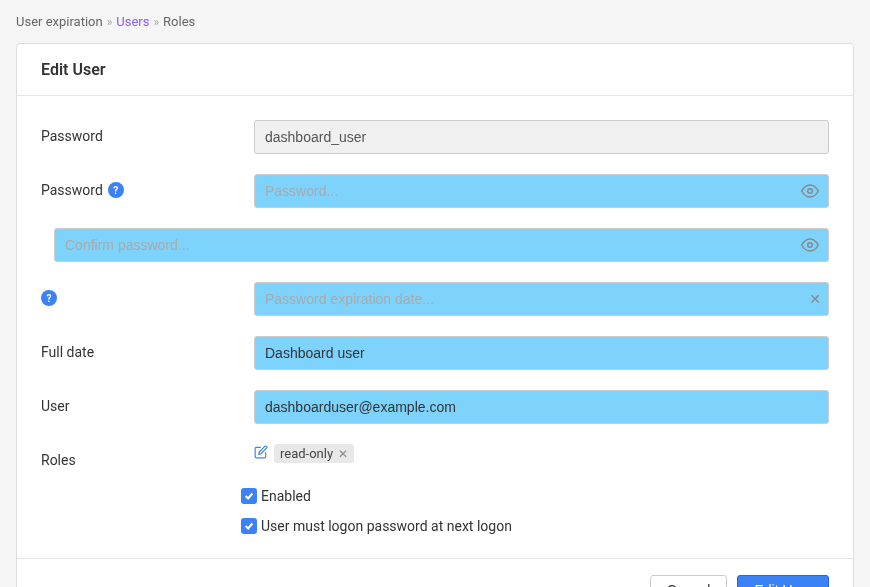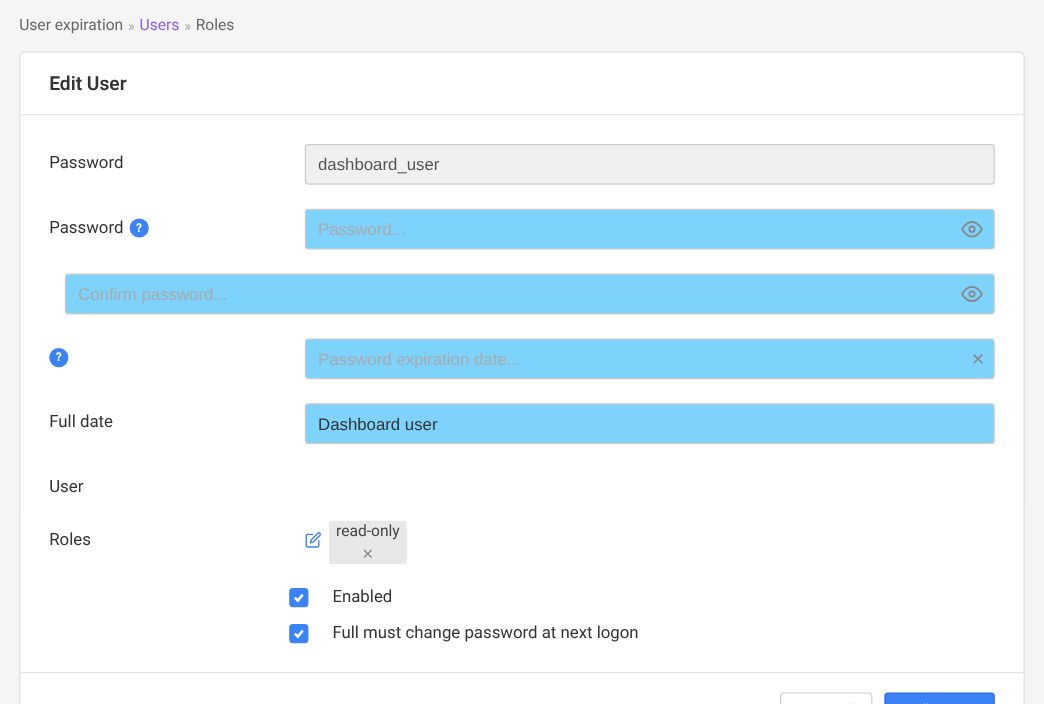--- a/index.html
+++ b/index.html
@@ -169,35 +169,34 @@
     }
     .role-tag {
       display: inline-flex;
       align-items: center;
       background: #e8e8e8;
       border-radius: 3px;
       padding: 2px 6px;
       font-size: 13px;
       color: #444;
       gap: 5px;
-      flex-direction: column;
     }
     .role-tag-remove {
       cursor: pointer;
       color: #888;
       font-size: 12px;
       line-height: 1;
     }
 
     
     .checkbox-row {
       display: flex;
       align-items: center;
       margin-bottom: 14px;
-      gap: 20px;
+      gap: 4px;
       padding-left: 200px;
     }
     .custom-checkbox {
       width: 16px;
       height: 16px;
       border-radius: 3px;
       border: 2px solid #3b82f6;
       background: #3b82f6;
       display: inline-flex;
       align-items: center;
@@ -307,20 +306,23 @@
 
     <div class="form-row">
       <div class="form-label">Full date</div>
       <div class="form-control-wrap">
         <input type="text" class="form-input" value="Dashboard user" style="">
       </div>
     </div>
 
     <div class="form-row">
       <div class="form-label">User</div>
+      <div class="form-control-wrap">
+        <input type="email" class="form-input" value="dashboarduser@example.com" style="">
+      </div>
     </div>
 
     <div class="form-row">
       <div class="form-label">Roles</div>
       <div class="form-control-wrap">
         <div class="roles-area">
           <span class="edit-role-icon">
             <svg width="14" height="14" viewBox="0 0 24 24" fill="none" stroke="#3b82f6" stroke-width="2" stroke-linecap="round" stroke-linejoin="round">
               <path d="M11 4H4a2 2 0 0 0-2 2v14a2 2 0 0 0 2 2h14a2 2 0 0 0 2-2v-7"></path>
               <path d="M18.5 2.5a2.121 2.121 0 0 1 3 3L12 15l-4 1 1-4 9.5-9.5z"></path>
@@ -342,21 +344,21 @@
       </div>
       <span class="checkbox-label">Enabled</span>
     </div>
 
     <div class="checkbox-row">
       <div class="custom-checkbox">
         <svg viewBox="0 0 12 12">
             <polyline points="2,6 5,9 10,3"></polyline>
           </svg>
       </div>
-      <span class="checkbox-label">Full must change password at next logon</span>
+      <span class="checkbox-label">User must logon password at next logon</span>
     </div>
 
   </div>
 
   <div class="card-footer">
     <button class="btn btn-default">Cancel</button>
     <button class="btn btn-primary">Edit User</button>
   </div>
 </div>
 

